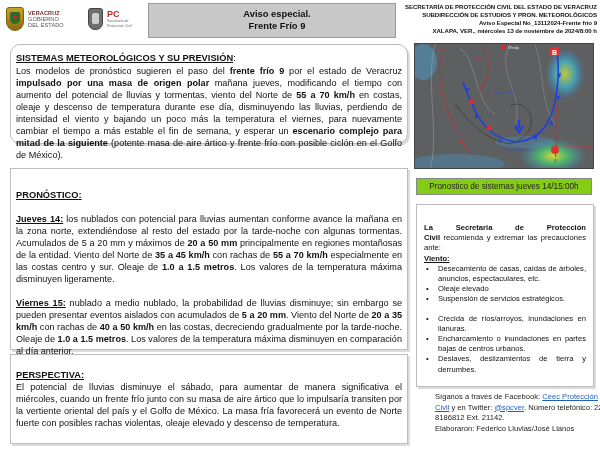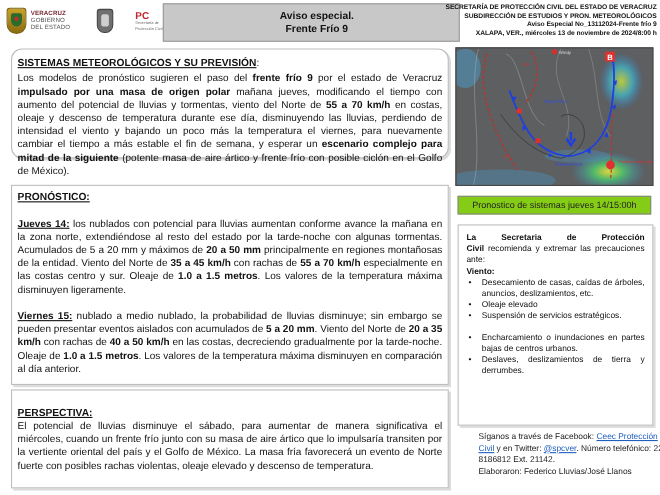--- a/index.html
+++ b/index.html
@@ -7,54 +7,54 @@
   body { position: relative; font-family: "Liberation Sans", sans-serif; color: #111; }
 
   
   .logo-veracruz { position: absolute; left: 6px; top: 5px; width: 68px; height: 28px; display: flex; align-items: center; gap: 4px; }
   .shield { width: 18px; height: 24px; border-radius: 3px 3px 9px 9px; background: linear-gradient(#c9a227, #8a6b10); position: relative; border: 1px solid #7a5e12; }
   .shield::before { content: ""; position: absolute; left: 3px; top: 4px; width: 10px; height: 12px; background: #2d6b2d; border-radius: 2px 2px 6px 6px; }
   .shield::after { content: ""; position: absolute; left: 6px; top: 7px; width: 4px; height: 4px; background: #c0302a; border-radius: 50%; }
   .logo-text { font-size: 5.6px; line-height: 6.2px; color: #555; letter-spacing: 0.1px; }
   .logo-text .strong { color: #7a2a33; font-weight: bold; }
 
-  .logo-pc { position: absolute; left: 88px; top: 6px; width: 62px; height: 26px; display: flex; align-items: center; gap: 20px; }
+  .logo-pc { position: absolute; left: 88px; top: 6px; width: 62px; height: 26px; display: flex; align-items: center; gap: 4px; }
   .pc-emblem { width: 15px; height: 22px; border-radius: 3px 3px 7px 7px; background: #6f6f6f; border: 1px solid #444; position: relative; }
   .pc-emblem::before { content: ""; position: absolute; left: 3px; top: 4px; width: 7px; height: 11px; background: #cfcfcf; border-radius: 2px; }
   .pc-text { display: flex; flex-direction: column; }
   .pc-abbr { font-size: 9px; font-weight: bold; color: #c1272d; line-height: 9px; }
   .pc-sub { font-size: 3.6px; color: #666; line-height: 4.2px; }
 
-  .title-box { position: absolute; left: 148px; top: 3px; width: 270px; height: 35px; background: #c8c8c8; border: 1px solid #9a9a9a; text-align: center; font-family: "Liberation Sans", sans-serif; font-weight: bold; font-size: 9.4px; line-height: 12px; padding-top: 4px; padding-left: 10px; }
+  .title-box { position: absolute; left: 148px; top: 3px; width: 248px; height: 35px; background: #c8c8c8; border: 1px solid #9a9a9a; text-align: center; font-family: "Liberation Sans", sans-serif; font-weight: bold; font-size: 9.4px; line-height: 12px; padding-top: 4px; padding-left: 10px; }
 
   .agency { position: absolute; right: 3px; top: 3px; width: 202px; text-align: right; font-weight: bold; font-size: 6.1px; line-height: 8.1px; letter-spacing: -0.05px; }
 
   
   .panel { position: absolute; border: 1px solid #bdbdbd; box-shadow: 2px 2px 0 #dcdcdc; background: #fff; }
   .panel-sys { left: 10px; top: 44px; width: 398px; height: 100px; padding: 2px 5px; border-radius: 10px; }
-  .panel-pron { left: 10px; top: 168px; width: 398px; height: 182px; padding: 4px 5px; }
+  .panel-pron { left: 10px; top: 168px; width: 398px; height: 182px; padding: 20px 5px; }
   .panel-persp { left: 10px; top: 354px; width: 398px; height: 90px; padding: 14px 5px; }
-  .panel-recs { left: 416px; top: 204px; width: 178px; height: 183px; padding: 6px 7px; }
+  .panel-recs { left: 416px; top: 204px; width: 178px; height: 183px; padding: 18px 7px; }
 
   .body-text { font-size: 9.1px; line-height: 12px; text-align: justify; }
   .section-title { font-weight: bold; text-decoration: underline; font-size: 9.3px; line-height: 12px; }
   .gap { height: 12px; }
   .u-b { font-weight: bold; text-decoration: underline; }
   b { font-weight: bold; }
 
   
   .map { position: absolute; left: 414px; top: 43px; width: 180px; height: 126px; background: #5b5d5f; overflow: hidden; border: 1px solid #444; }
   .map svg { display: block; }
   .map-caption { position: absolute; left: 416px; top: 178px; width: 176px; height: 17px; background: #84cc16; border: 1px solid #888; font-size: 8.2px; text-align: center; line-height: 15px; color: #222; }
 
   
   .recs { font-size: 7.6px; line-height: 10.2px; }
   .recs .intro { text-align: justify; }
   .recs .intro-b { font-weight: bold; word-spacing: 13px; }
-  .recs .sub { font-weight: bold; margin-top: 0; }
+  .recs .sub { font-weight: bold; margin-top: 0; text-decoration: underline; }
   .recs ul { list-style: none; }
   .recs li { position: relative; padding-left: 14px; text-align: justify; }
   .recs li::before { content: "\2022"; position: absolute; left: 2px; top: 0; }
   .recs .spacer { height: 9px; }
 
   .contact { position: absolute; left: 435px; top: 392px; width: 178px; font-size: 7.6px; line-height: 10.5px; color: #222; }
   .contact a { color: #1f5fbf; text-decoration: underline; }
 </style>
 </head>
 <body>
@@ -167,26 +167,27 @@
     <circle cx="89" cy="3" r="2.5" fill="#d03030"></circle>
     <text x="93" y="5" font-size="4" fill="#ddd" font-family="Liberation Sans, sans-serif">Windy</text>
   </svg>
 </div>
 <div class="map-caption">Pronostico de sistemas jueves 14/15:00h</div>
 
 <div class="panel panel-recs recs">
   <p class="intro"><span class="intro-b">La Secretaria de Protección Civil</span><span> recomienda y extremar las precauciones ante:</span></p>
   <div class="sub">Viento:</div>
   <ul>
-    <li>Desecamiento de casas, caídas de árboles, anuncios, deslizamientos, etc.</li>
+    <li>Desecamiento de casas, caídas de árboles, anuncios, espectaculares, etc.</li>
     <li>Oleaje elevado</li>
     <li>Suspensión de servicios estratégicos.</li>
   </ul>
   <div class="spacer"></div>
   <ul>
+    <li>Crecida de ríos/arroyos, inundaciones en llanuras.</li>
     <li>Encharcamiento o inundaciones en partes bajas de centros urbanos.</li>
     <li>Deslaves, deslizamientos de tierra y derrumbes.</li>
   </ul>
 </div>
 
 <div class="contact">
   <span>Síganos a través de Facebook: </span><a>Ceec Protección Civil</a><span> y en Twitter: </span><a>@spcver</a><span>. Número telefónico:  228 8186812 Ext. 21142.</span>
   <div>Elaboraron: Federico Lluvias/José Llanos</div>
 </div>
 

